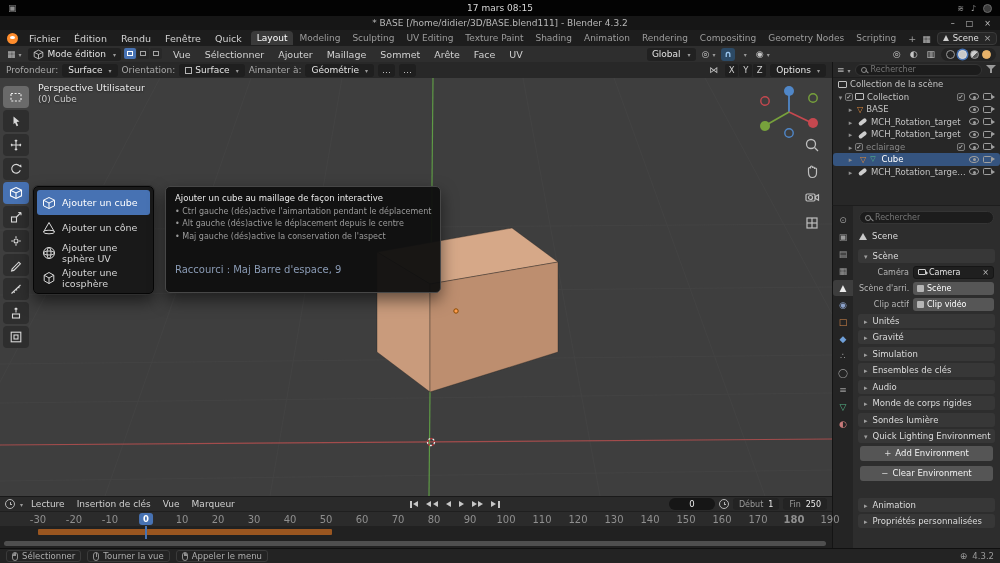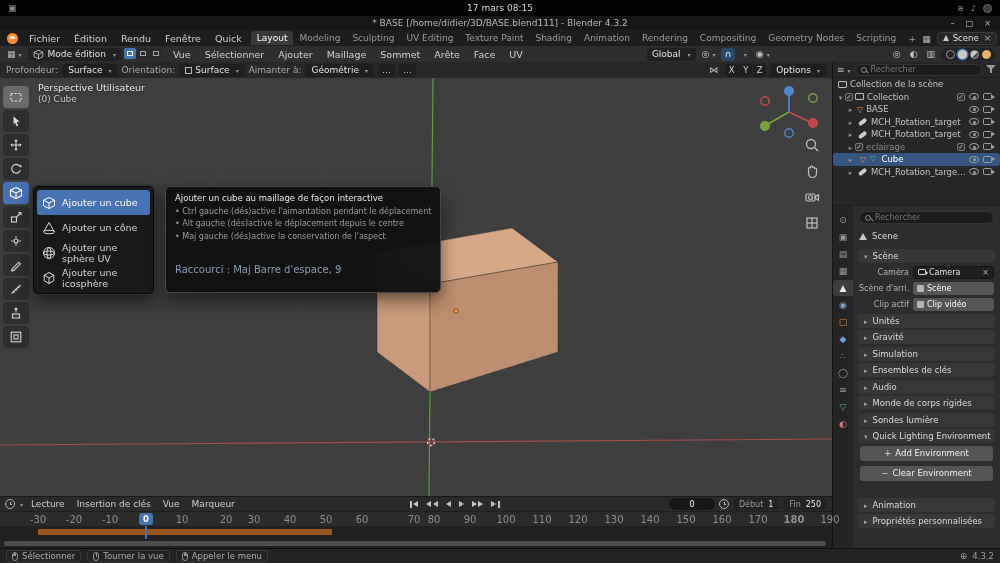--- a/index.html
+++ b/index.html
@@ -738,26 +738,26 @@
       </span>
     </span>
   </div>
   <div class="tl-ruler">
     <span class="ticks">
         <span class="tick" style="left: 38px;">-30</span>
         <span class="tick" style="left: 74px;">-20</span>
         <span class="tick" style="left: 110px;">-10</span>
         <span class="tick" style="left: 146px;">0</span>
         <span class="tick" style="left: 182px;">10</span>
-        <span class="tick" style="left: 226px;">20</span>
+        <span class="tick" style="left: 218px;">20</span>
         <span class="tick" style="left: 254px;">30</span>
         <span class="tick" style="left: 290px;">40</span>
         <span class="tick" style="left: 326px;">50</span>
         <span class="tick" style="left: 362px;">60</span>
-        <span class="tick" style="left: 414px;">70</span>
+        <span class="tick" style="left: 398px;">70</span>
         <span class="tick" style="left: 434px;">80</span>
         <span class="tick" style="left: 470px;">90</span>
         <span class="tick" style="left: 506px;">100</span>
         <span class="tick" style="left: 542px;">110</span>
         <span class="tick" style="left: 578px;">120</span>
         <span class="tick" style="left: 614px;">130</span>
         <span class="tick" style="left: 650px;">140</span>
         <span class="tick" style="left: 686px;">150</span>
         <span class="tick" style="left: 722px; text-align: right;">160</span>
         <span class="tick" style="left: 758px;">170</span>

